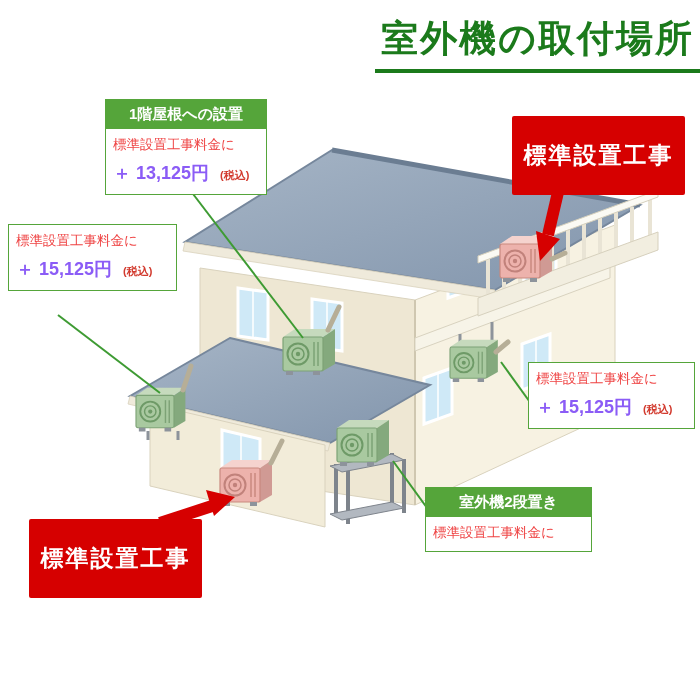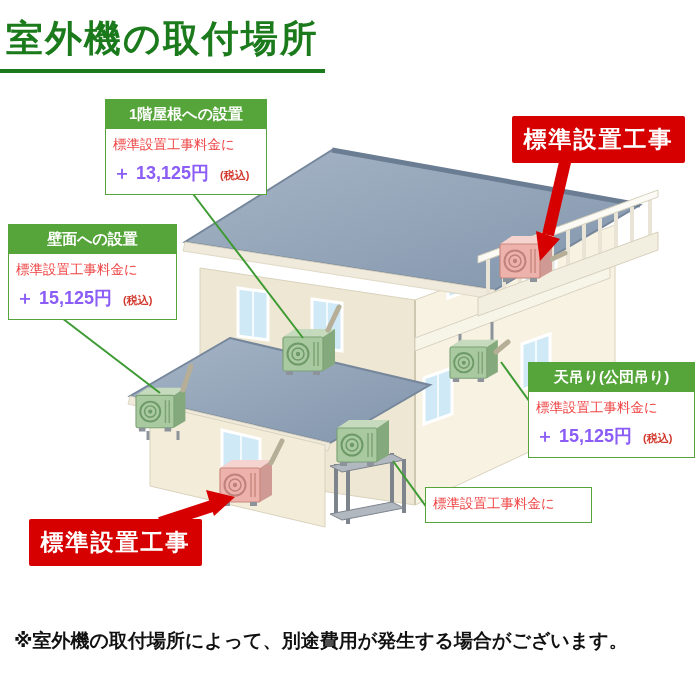--- a/index.html
+++ b/index.html
@@ -1,35 +1,35 @@
 <!DOCTYPE html>
 <html><head>
 <meta charset="utf-8">
 <style>
   html,body{margin:0;padding:0;background:#fff;}
   body{font-family:"Liberation Sans","DejaVu Sans",sans-serif;}
   .stage{position:relative;width:700px;height:700px;background:#ffffff;overflow:hidden;}
 
-  .title-wrap{position:absolute;top:14px;left:0;width:700px;text-align:left;z-index:5;}
+  .title-wrap{position:absolute;top:14px;left:0;width:700px;text-align:right;z-index:5;}
   .page-title{display:inline-block;margin:0;font-size:37px;font-weight:800;color:#1b7a1b;
     letter-spacing:2px;border-bottom:4px solid #1b7a1b;padding:0 6px 5px;}
 
   .house-svg{position:absolute;left:0;top:0;z-index:1;}
 
   .callout{position:absolute;background:#ffffff;border:1px solid #55a53a;z-index:4;}
   .callout-header{background:#55a53a;color:#ffffff;font-weight:700;text-align:center;
     font-size:15px;padding:5px 2px;}
   .callout-body{padding:7px 7px 9px;}
   .callout-line{color:#ef4444;font-size:13.5px;}
   .price-row{margin-top:7px;}
   .price{color:#8b5cf6;font-weight:800;font-size:18px;}
   .tax{color:#d23a2e;font-size:11px;font-weight:700;margin-left:11px;}
 
   .standard-badge{position:absolute;background:#d60000;color:#ffffff;font-weight:800;
-    font-size:23px;text-align:center;padding:8px 0;letter-spacing:2px;border-radius:2px;z-index:4;}
+    font-size:23px;text-align:center;padding:24px 0;letter-spacing:2px;border-radius:2px;z-index:4;}
 
   .footnotes{position:absolute;left:14px;top:624px;width:678px;z-index:5;}
   .footnote{font-size:19px;font-weight:700;color:#111111;line-height:33px;white-space:nowrap;}
 </style>
 </head>
 <body>
 
 <div class="stage">
 
   <svg class="house-svg" width="700" height="700" viewBox="0 0 700 700">
@@ -190,41 +190,39 @@
 
   <div class="callout" style="left:105px;top:99px;width:160px;">
     <div class="callout-header">1階屋根への設置</div>
     <div class="callout-body">
       <div class="callout-line">標準設置工事料金に</div>
       <div class="price-row"><span class="price">＋ 13,125円</span><span class="tax">(税込)</span></div>
     </div>
   </div>
 
   <div class="callout" style="left:8px;top:224px;width:167px;">
-    <div class="callout-header">壁面への設置</div>
     <div class="callout-body">
       <div class="callout-line">標準設置工事料金に</div>
       <div class="price-row"><span class="price">＋ 15,125円</span><span class="tax">(税込)</span></div>
     </div>
   </div>
 
   <div class="callout" style="left:528px;top:362px;width:165px;">
-    <div class="callout-header">天吊り(公団吊り)</div>
     <div class="callout-body">
       <div class="callout-line">標準設置工事料金に</div>
       <div class="price-row"><span class="price">＋ 15,125円</span><span class="tax">(税込)</span></div>
     </div>
   </div>
 
   <div class="callout" style="left:425px;top:487px;width:165px;">
+    <div class="callout-header">室外機2段置き</div>
     <div class="callout-body">
       <div class="callout-line">標準設置工事料金に</div>
     </div>
   </div>
 
   <div class="standard-badge" style="left:512px;top:116px;width:173px;">標準設置工事</div>
   <div class="standard-badge" style="left:29px;top:519px;width:173px;">標準設置工事</div>
 
   <div class="footnotes">
-    <div class="footnote">※室外機の取付場所によって、別途費用が発生する場合がございます。</div>
   </div>
 
 </div>
 
 </body></html>

